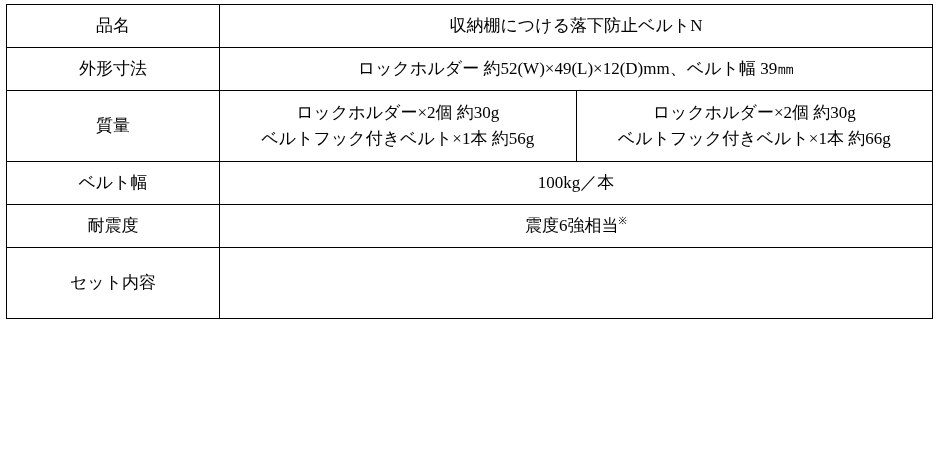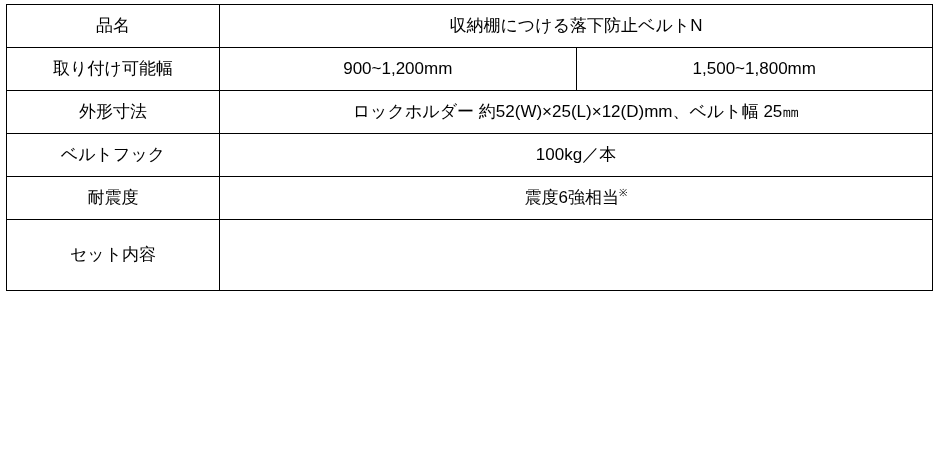--- a/index.html
+++ b/index.html
@@ -34,20 +34,21 @@
     line-height: 1.55;
     padding: 4px 6px;
     white-space: nowrap;
   }
   td.label {
     width: 200px;
     font-size: 17px;
   }
   td.value {
     font-size: 17px;
+    font-family: Liberation Serif, serif;
   }
   .line {
     display: block;
   }
   .sup {
     font-size: 10px;
     vertical-align: super;
   }
   .r1 td { height: 34px; }
   .r2 td { height: 34px; }
@@ -63,31 +64,37 @@
 </head>
 <body>
 
 <div class="spec-wrap">
   <table class="spec">
     <tbody>
       <tr class="r1">
         <td class="label">品名</td>
         <td class="value" colspan="2">収納棚につける落下防止ベルトN</td>
       </tr>
-      <tr class="r4">
-        <td class="label">取り付け可能幅</td>
-        <td class="value">900~1,200mm</td>
-        <td class="value">1,500~1,800mm</td>
-      </tr>
       <tr class="r5">
         <td class="label">外形寸法</td>
-        <td class="value" colspan="2">ロックホルダー 約52(W)×25(L)×12(D)mm、ベルト幅 25㎜</td>
+        <td class="value" colspan="2">ロックホルダー 約52(W)×49(L)×12(D)mm、ベルト幅 39㎜</td>
+      </tr>
+      <tr class="r6">
+        <td class="label">質量</td>
+        <td class="value">
+          <span class="line">ロックホルダー×2個 約30g</span>
+          <span class="line">ベルトフック付きベルト×1本 約56g</span>
+        </td>
+        <td class="value">
+          <span class="line">ロックホルダー×2個 約30g</span>
+          <span class="line">ベルトフック付きベルト×1本 約66g</span>
+        </td>
       </tr>
       <tr class="r8">
-        <td class="label">ベルトフック</td>
+        <td class="label">ベルト幅</td>
         <td class="value" colspan="2">100kg／本</td>
       </tr>
       <tr class="r9">
         <td class="label">耐震度</td>
         <td class="value" colspan="2"><span>震度6強相当</span><span class="sup">※</span></td>
       </tr>
       <tr class="r10">
         <td class="label">セット内容</td>
         <td class="value" colspan="2">
           

